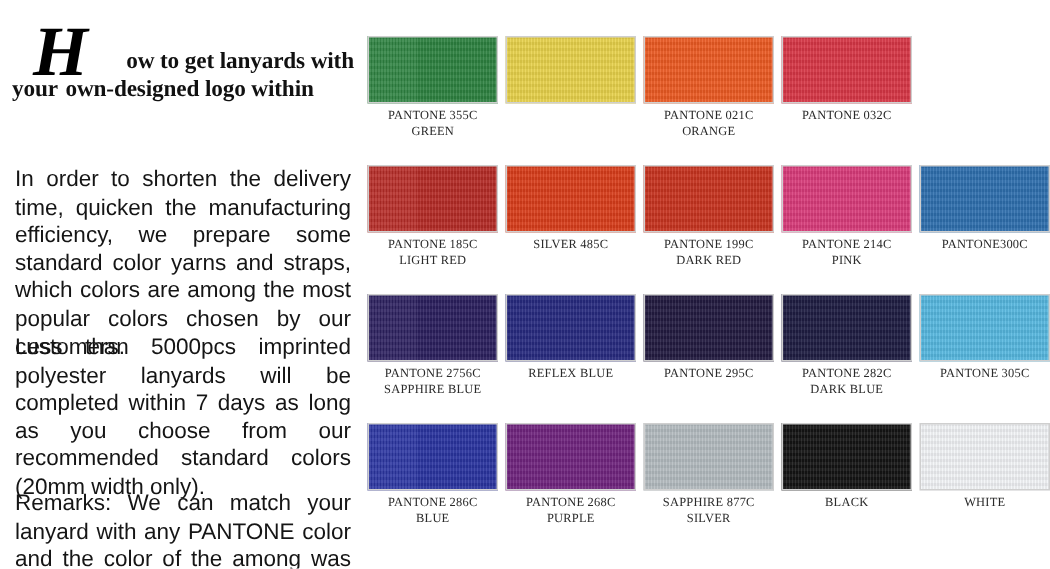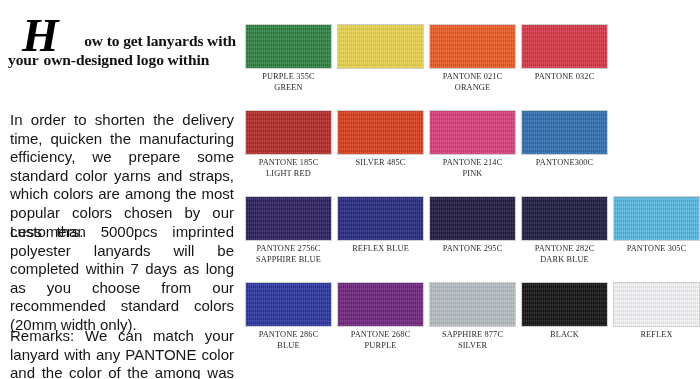--- a/index.html
+++ b/index.html
@@ -153,21 +153,21 @@
     <p class="body-block" id="para-1">In order to shorten the delivery time, quicken the manufacturing efficiency, we prepare some standard color yarns and straps, which colors are among the most popular colors chosen by our customers.</p>
     <p class="body-block" id="para-2">Less than 5000pcs imprinted polyester lanyards will be completed within 7 days as long as you choose from our recommended standard colors (20mm width only).</p>
     <p class="body-block" id="para-3">Remarks: We can match your lanyard with any PANTONE color and the color of the among was not confined.</p>
 
   </div>
 
   <div class="swatch-grid">
       <div class="swatch-row">
         <div class="swatch-cell">
           <div class="swatch-chip" style="background: rgb(45, 130, 64);"></div>
-          <div class="swatch-label">PURPLE 355C
+          <div class="swatch-label">PANTONE 355C
 GREEN</div>
         </div>
         <div class="swatch-cell">
           <div class="swatch-chip" style="background: rgb(232, 210, 74);"></div>
         </div>
         <div class="swatch-cell">
           <div class="swatch-chip" style="background: rgb(236, 90, 34);"></div>
           <div class="swatch-label">PANTONE 021C
 ORANGE</div>
         </div>
@@ -180,20 +180,25 @@
         <div class="swatch-cell">
           <div class="swatch-chip" style="background: rgb(181, 43, 38);"></div>
           <div class="swatch-label">PANTONE 185C
 LIGHT RED</div>
         </div>
         <div class="swatch-cell">
           <div class="swatch-chip" style="background: rgb(217, 61, 26);"></div>
           <div class="swatch-label">SILVER 485C</div>
         </div>
         <div class="swatch-cell">
+          <div class="swatch-chip" style="background: rgb(200, 51, 31);"></div>
+          <div class="swatch-label">PANTONE 199C
+DARK RED</div>
+        </div>
+        <div class="swatch-cell">
           <div class="swatch-chip" style="background: rgb(217, 59, 122);"></div>
           <div class="swatch-label">PANTONE 214C
 PINK</div>
         </div>
         <div class="swatch-cell">
           <div class="swatch-chip" style="background: rgb(46, 111, 174);"></div>
           <div class="swatch-label">PANTONE300C</div>
         </div>
       </div>
       <div class="swatch-row">
@@ -235,18 +240,18 @@
           <div class="swatch-chip" style="background: rgb(180, 188, 192);"></div>
           <div class="swatch-label">SAPPHIRE 877C
 SILVER</div>
         </div>
         <div class="swatch-cell">
           <div class="swatch-chip" style="background: rgb(20, 20, 20);"></div>
           <div class="swatch-label">BLACK</div>
         </div>
         <div class="swatch-cell">
           <div class="swatch-chip" style="background: rgb(242, 244, 247);"></div>
-          <div class="swatch-label">REFLEX</div>
+          <div class="swatch-label">WHITE</div>
         </div>
       </div>
     </div>
 
 </div>
 
 </body></html>

